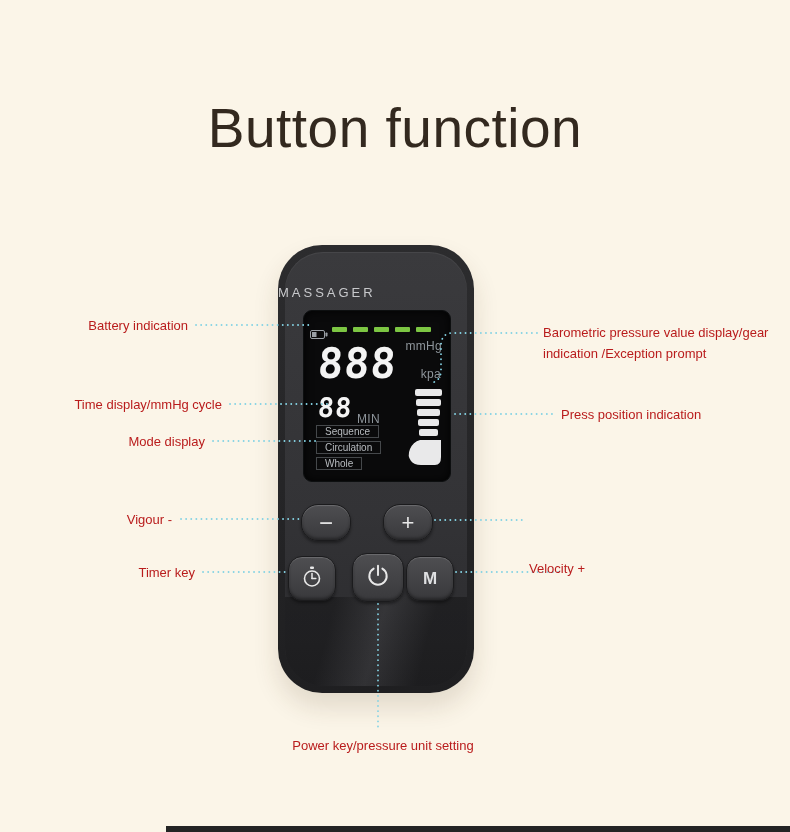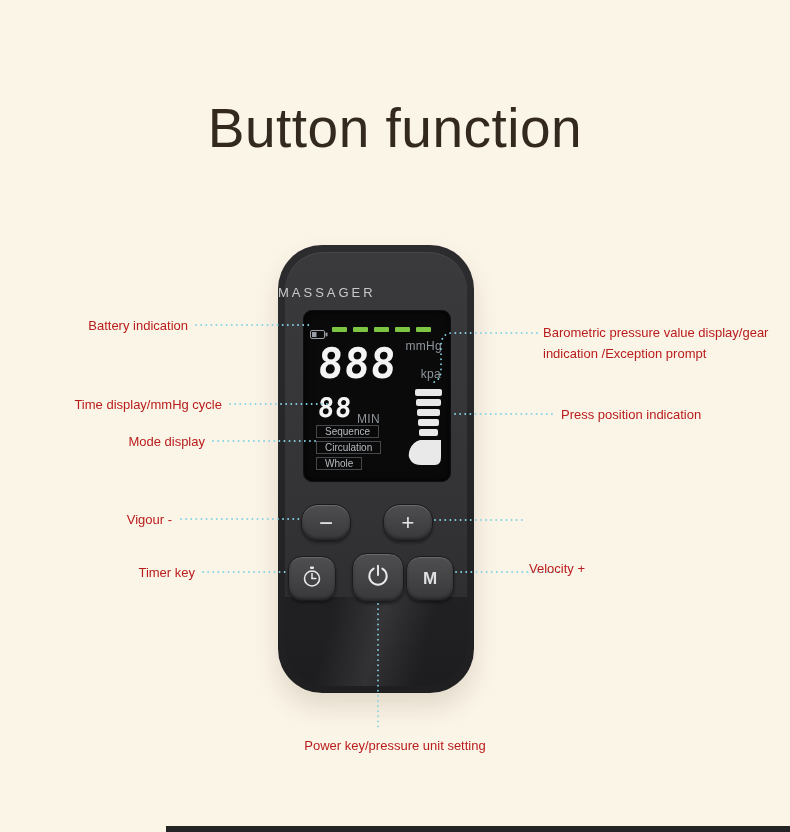--- a/index.html
+++ b/index.html
@@ -62,21 +62,21 @@
   .label.wrap { white-space:normal; }
   .lbl-battery  { right:602px; top:315px; }
   .lbl-time     { right:568px; top:394px; }
   .lbl-modedisp { right:585px; top:431px; }
   .lbl-vigour   { right:618px; top:509px; }
   .lbl-timer    { right:595px; top:562px; }
   .lbl-baro     { left:543px; top:322px; width:245px; }
   .lbl-press    { left:561px; top:404px; }
   .lbl-velocity { left:529px; top:510px;margin-top:48px; }
   .lbl-modekey  { left:565px; top:562px; width:205px; }
-  .lbl-power    { left:0; top:735px; width:766px; text-align:center;margin-left:12px; }
+  .lbl-power    { left:0; top:735px; width:766px; text-align:center; }
 
   .overlay { position:absolute; left:0; top:0; pointer-events:none; }
   .bottom-edge { position:absolute; left:166px; top:826px; width:624px; height:6px; background:#242424; }
 </style>
 </head>
 <body>
 
 <div class="canvas">
 
   <div class="title">Button function</div>

